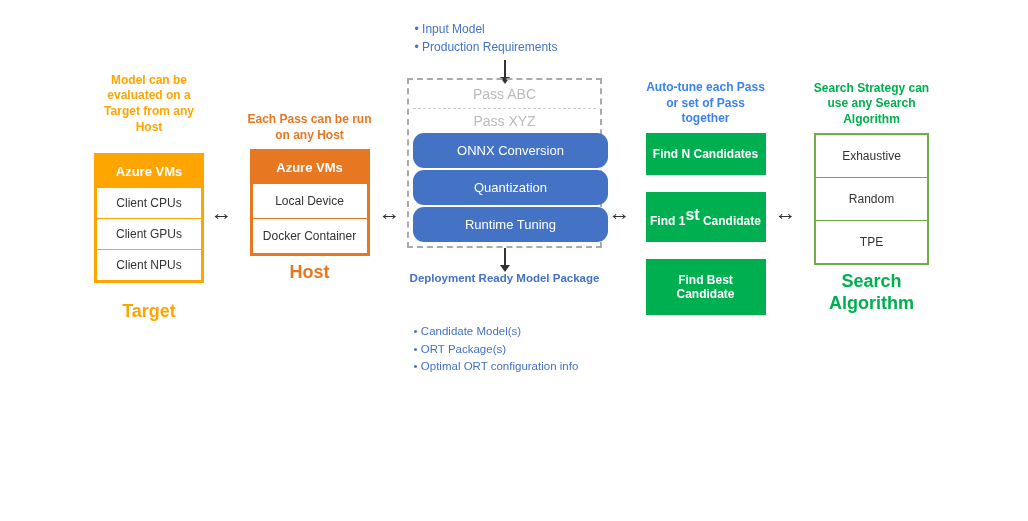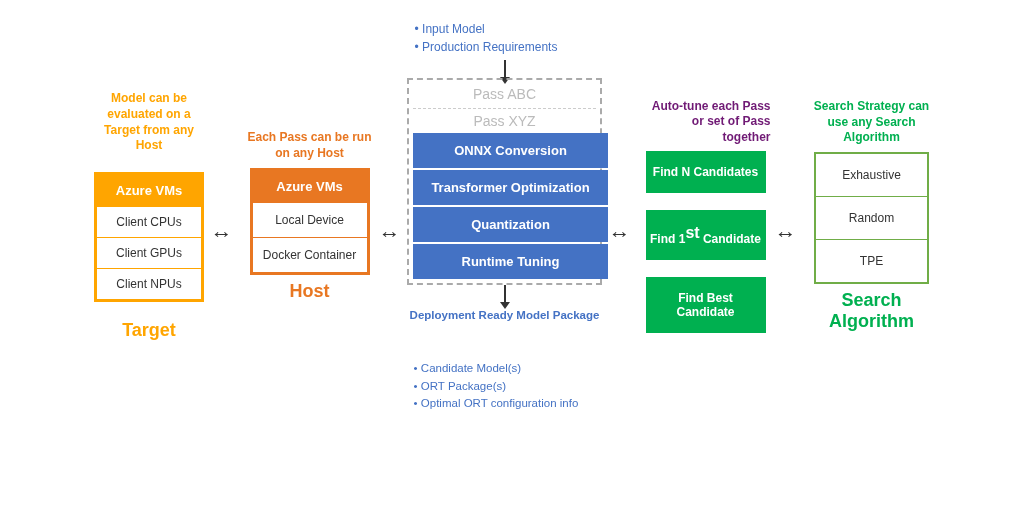--- a/index.html
+++ b/index.html
@@ -183,22 +183,23 @@
     .pipeline-box {
       width: 195px;
       margin-top: 0;
     }
     .pipeline-item {
       background: #4472C4;
       color: white;
       text-align: center;
       padding: 10px 12px;
       font-size: 13px;
-      font-weight: bold;
+      font-weight: normal;
       margin-bottom: 2px;
+      border-radius: 11px;
     }
     .pipeline-item:last-child { margin-bottom: 0; }
     .pipeline-bottom-arrow {
       width: 2px;
       height: 18px;
       background: #333;
       position: relative;
       margin: 0 auto;
     }
     .pipeline-bottom-arrow::after {
@@ -233,23 +234,23 @@
 
     
     .strategy-col {
       display: flex;
       flex-direction: column;
       align-items: center;
       width: 130px;
       margin-left: 6px;
     }
     .strategy-note {
-      color: #701a75;
-      font-size: 12px;
-      text-align: right;
+      color: #3b82f6;
+      font-size: 12px;
+      text-align: center;
       font-weight: bold;
       margin-bottom: 6px;
       line-height: 1.3;
     }
     .strategy-box {
       width: 120px;
       display: flex;
       flex-direction: column;
       gap: 17px;
     }
@@ -350,21 +351,20 @@
           <li>Production Requirements</li>
         </ul>
       </div>
       <div class="pipeline-arrow-down"></div>
       <div class="passes-box">
         <div class="pass-label">Pass ABC</div>
         <div class="pass-divider"></div>
         <div class="pass-label">Pass XYZ</div>
         <div class="pipeline-box">
           <div class="pipeline-item">ONNX Conversion</div>
-          <div class="pipeline-item">Transformer Optimization</div>
           <div class="pipeline-item">Quantization</div>
           <div class="pipeline-item">Runtime Tuning</div>
         </div>
       </div>
       <div class="pipeline-bottom-arrow"></div>
       <div class="pipeline-bottom-note">
         <div class="title">Deployment Ready Model Package</div>
         <ul>
           <li>Candidate Model(s)</li>
           <li>ORT Package(s)</li>

